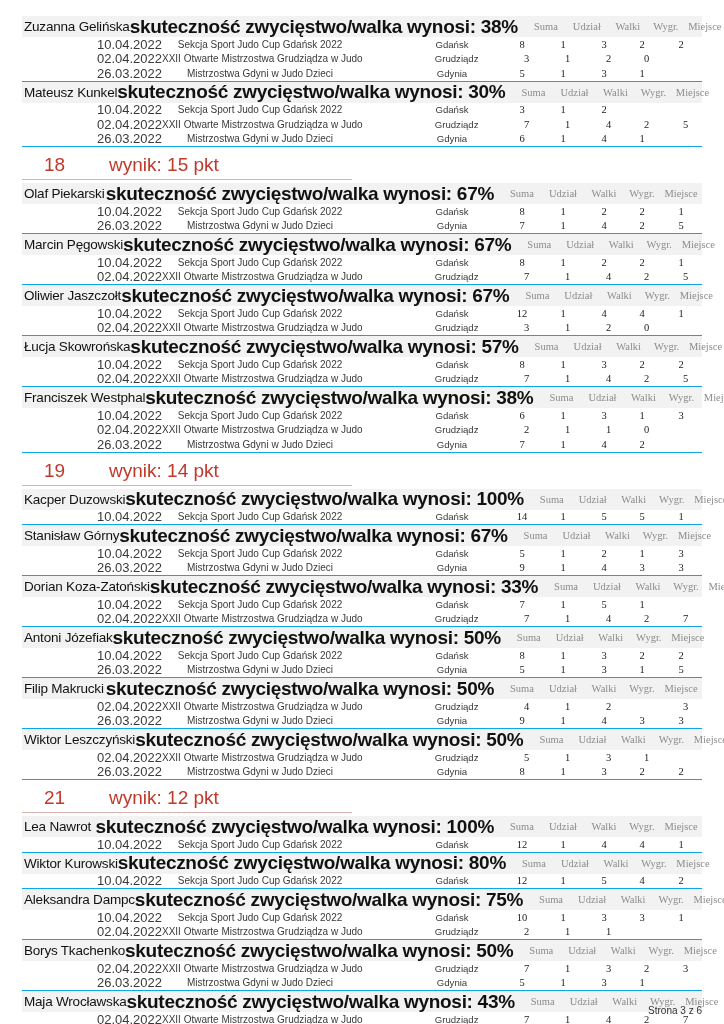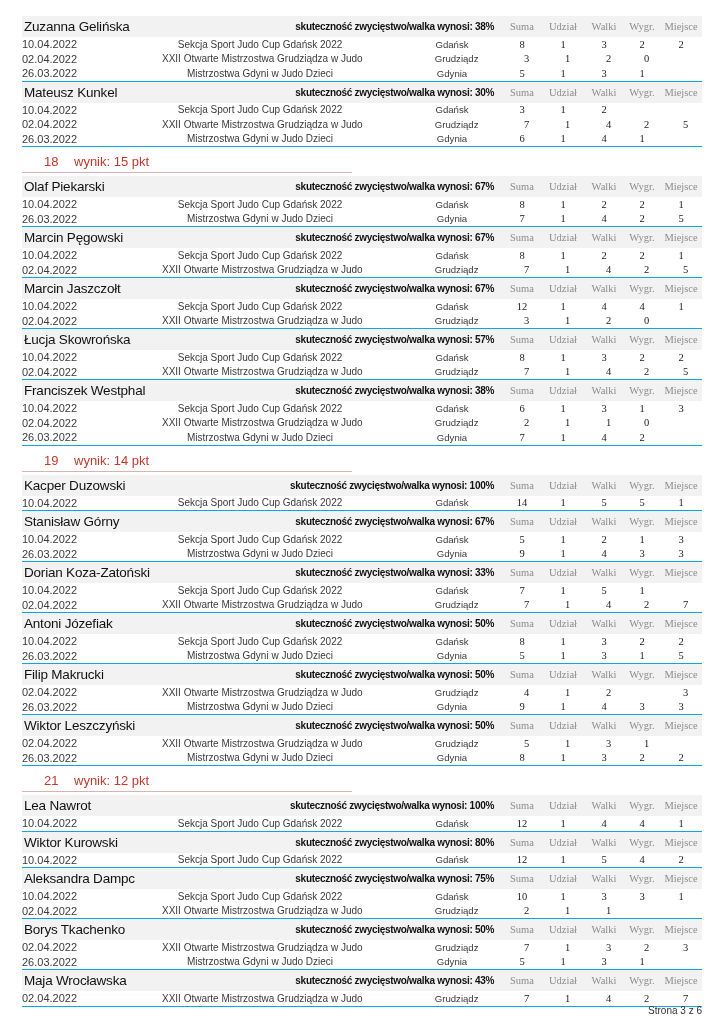--- a/index.html
+++ b/index.html
@@ -21,26 +21,27 @@
     box-sizing: border-box;
     padding: 16px 22px 0 22px;
     position: relative;
   }
 
   
   .rank-sep {
     display: flex;
     align-items: baseline;
     color: #c0392b;
-    font-size: 13px;
+    font-size: 19px;
     padding: 3px 0 3px 22px;
     border-bottom: 1px solid #d9b4ae;
     width: 330px;
     box-sizing: border-box;
     margin: 4px 0 3px 0;
+    gap: 35px;
   }
   .rank-sep .rank-num {
     min-width: 26px;
     text-align: left;
   }
   .rank-sep .rank-res {
     margin-left: 4px;
   }
 
   
@@ -58,21 +59,21 @@
     width: 250px;
     font-size: 13.5px;
     color: #111;
     letter-spacing: -0.2px;
     padding-left: 2px;
     box-sizing: border-box;
     white-space: nowrap;
   }
   .ath-eff {
     flex: 1;
-    font-size: 10px;
+    font-size: 19px;
     font-weight: bold;
     color: #111;
     text-align: right;
     padding-right: 8px;
     white-space: nowrap;
     letter-spacing: -0.3px;
   }
   .cols {
     display: flex;
     width: 200px;
@@ -95,22 +96,22 @@
   
   .event-row {
     display: flex;
     align-items: center;
     height: 14.5px;
     background: #fff;
   }
   .ev-date {
     width: 140px;
     flex: 0 0 140px;
-    text-align: left;
-    font-size: 11px;
+    text-align: right;
+    font-size: 13px;
     color: #3a3a3a;
     white-space: nowrap;
   }
   .ev-name {
     flex: 1;
     text-align: center;
     font-size: 10px;
     color: #3a3a3a;
     white-space: nowrap;
     padding-right: 44px;
@@ -326,21 +327,21 @@
             <div class="val c-suma">7</div>
             <div class="val c-udzial">1</div>
             <div class="val c-walki">4</div>
             <div class="val c-wygr">2</div>
             <div class="val c-miejsce">5</div>
           </div>
         </div>
       </div>
       <div class="athlete">
         <div class="athlete-head">
-          <div class="ath-name">Marcin Jaszczołt</div>
+          <div class="ath-name">Oliwier Jaszczołt</div>
           <div class="ath-eff">skuteczność zwycięstwo/walka wynosi: 67%</div>
           <div class="cols">
             <div class="col c-suma">Suma</div>
             <div class="col c-udzial">Udział</div>
             <div class="col c-walki">Walki</div>
             <div class="col c-wygr">Wygr.</div>
             <div class="col c-miejsce">Miejsce</div>
           </div>
         </div>
         <div class="event-row">

